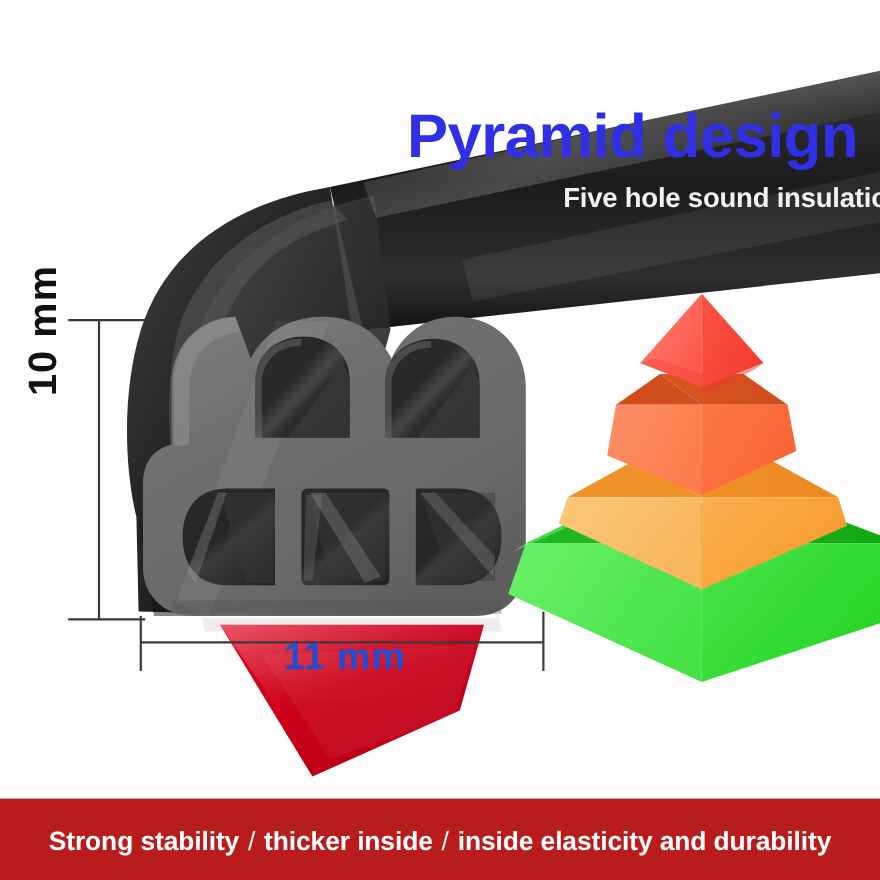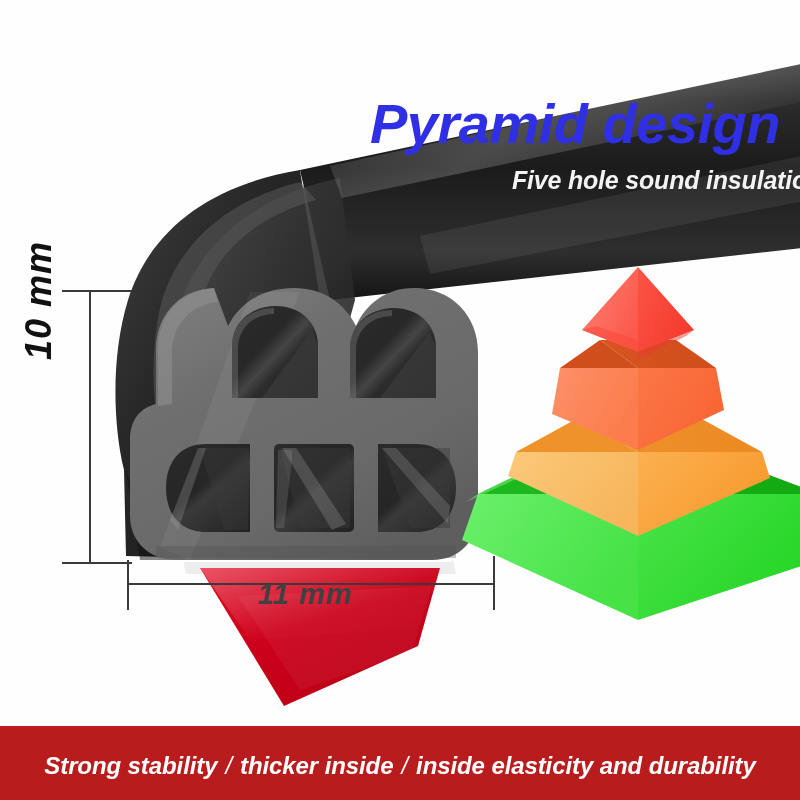--- a/index.html
+++ b/index.html
@@ -7,21 +7,20 @@
     width:800px;height:800px;
     background:#ffffff;
     font-family:"Liberation Sans", sans-serif;
     overflow:hidden;
   }
   #stage{
     position:relative;
     width:800px;height:800px;
     background:#fefefe;
     overflow:hidden;
-    font-style:italic;
   }
   
   #art{position:absolute;left:0;top:0;width:800px;height:800px;}
 
   
   .title-block{
     position:absolute;
     left:370px; top:96px;
     width:440px;
     pointer-events:none;
@@ -52,23 +51,23 @@
     font-weight:bold;
     color:#111;
     transform:rotate(-90deg);
     transform-origin:left top;
     white-space:nowrap;
     letter-spacing:1px;
   }
   .dim-h{
     position:absolute;
     left:258px; top:578px;
-    font-size:29px;
+    font-size:34px;
     font-weight:bold;
-    color:#404040;
+    color:#1d4ed8;
     white-space:nowrap;
     letter-spacing:1px;
   }
 
   
   .bottom-bar{
     position:absolute;
     left:0; top:726px;
     width:800px; height:80px;
     background:#b91c1c;

